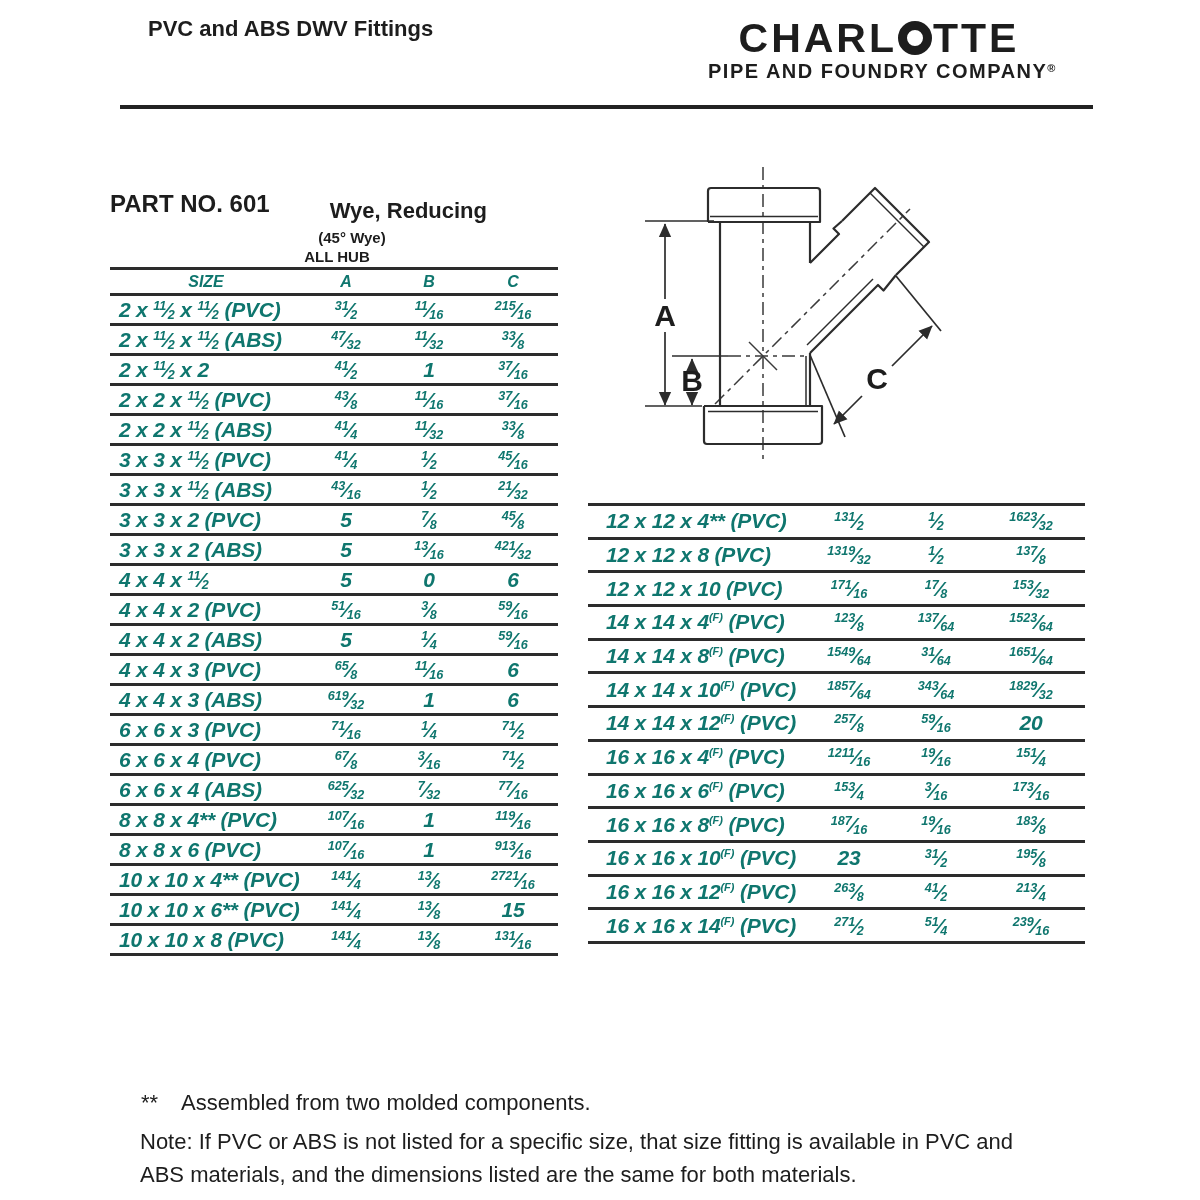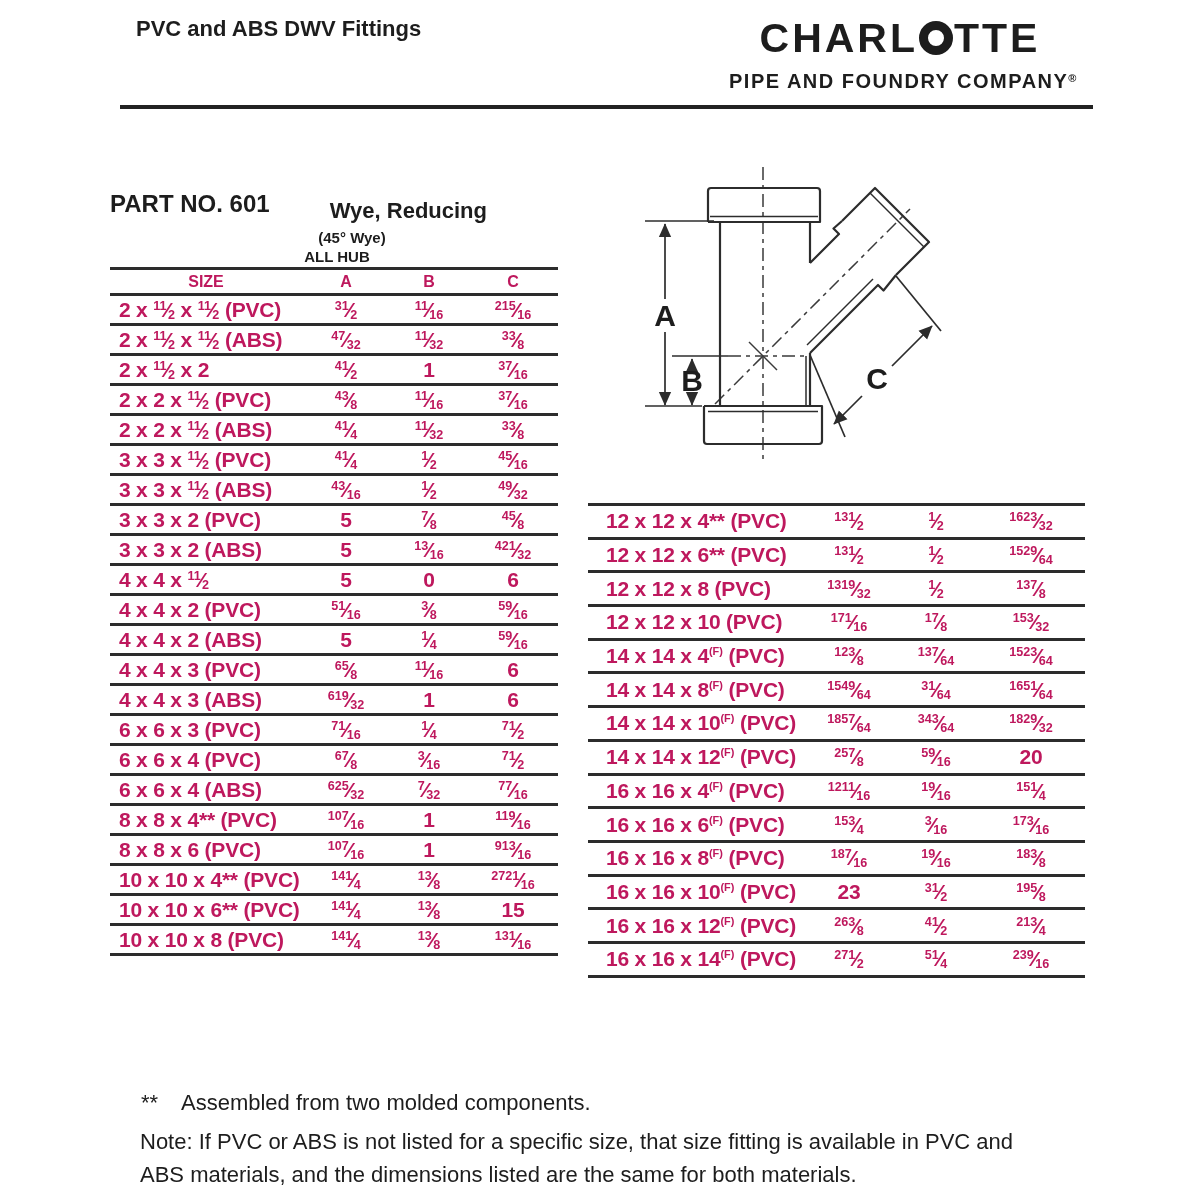--- a/index.html
+++ b/index.html
@@ -7,39 +7,39 @@
   body {
     position:relative;
     background:#ffffff;
     font-family:"Liberation Sans", sans-serif;
     color:#1d1d1d;
     overflow:hidden;
   }
   .abs { position:absolute; }
 
   
-  .doc-title { left:136px; top:16px; font-size:22px; font-weight:bold; letter-spacing:0; }
-  .brand { left:729px; top:18px; width:342px; text-align:center; }
+  .doc-title { left:148px; top:16px; font-size:22px; font-weight:bold; letter-spacing:0; }
+  .brand { left:708px; top:18px; width:342px; text-align:center; }
   .brand-line { font-size:41px; font-weight:bold; letter-spacing:3px; line-height:40px; white-space:nowrap; }
   .brand-o {
     display:inline-block; width:34px; height:34px; border:9px solid #1d1d1d;
     border-radius:50%; vertical-align:-3px; margin:0 1px;
   }
-  .brand-sub { margin-top:12px; font-size:20px; font-weight:bold; letter-spacing:1.5px; white-space:nowrap; }
+  .brand-sub { margin-top:2px; font-size:20px; font-weight:bold; letter-spacing:1.5px; white-space:nowrap; }
   .brand-sub sup { font-size:55%; vertical-align:0.55em; }
   .rule { left:120px; top:105px; width:973px; height:4px; background:#222; }
 
   
   .part-no { left:110px; top:166px; font-size:24px; font-weight:bold;margin-top:24px; }
   .part-name { left:187px; top:198px; width:300px; text-align:right; font-size:22px; font-weight:bold; }
   .part-style { left:202px; top:229px; width:300px; text-align:center; font-size:15px; font-weight:bold; }
   .part-conn  { left:187px; top:248px; width:300px; text-align:center; font-size:15px; font-weight:bold; }
 
   
-  table.dims { border-collapse:collapse; table-layout:fixed; font-weight:bold; color:#be185d; }
+  table.dims { border-collapse:collapse; table-layout:fixed; font-weight:bold; color:#0f766e;font-style:italic; }
   table.dims { border-top:3px solid #2c2c2c; }
   .dims th { border-bottom:3px solid #2c2c2c; font-size:16px; font-weight:bold; padding:3px 0 2px; text-align:center; }
   .dims td { border-bottom:3px solid #2c2c2c; text-align:center; letter-spacing:-0.2px; white-space:nowrap; overflow:hidden; }
   .dims td:first-child { text-align:left; }
 
   .left-table  { left:110px; top:267px; width:448px; font-size:21px; }
   .left-table  td { height:30px; }
   .left-table  td:first-child { padding-left:9px; }
   .left-table  th:first-child { text-align:center; }
 
@@ -127,21 +127,21 @@
       <tr>
         <td>3 x 3 x <sup>11</sup><span class="sl">⁄</span><sub>2</sub> (PVC)</td>
         <td><sup>41</sup><span class="sl">⁄</span><sub>4</sub></td>
         <td><sup>1</sup><span class="sl">⁄</span><sub>2</sub></td>
         <td><sup>45</sup><span class="sl">⁄</span><sub>16</sub></td>
       </tr>
       <tr>
         <td>3 x 3 x <sup>11</sup><span class="sl">⁄</span><sub>2</sub> (ABS)</td>
         <td><sup>43</sup><span class="sl">⁄</span><sub>16</sub></td>
         <td><sup>1</sup><span class="sl">⁄</span><sub>2</sub></td>
-        <td><sup>49</sup><span class="sl">⁄</span><sub>32</sub></td>
+        <td><sup>21</sup><span class="sl">⁄</span><sub>32</sub></td>
       </tr>
       <tr>
         <td>3 x 3 x 2 (PVC)</td>
         <td>5</td>
         <td><sup>7</sup><span class="sl">⁄</span><sub>8</sub></td>
         <td><sup>45</sup><span class="sl">⁄</span><sub>8</sub></td>
       </tr>
       <tr>
         <td>3 x 3 x 2 (ABS)</td>
         <td>5</td>
@@ -235,26 +235,20 @@
       <col style="width:92px">
       <col style="width:82px">
       <col style="width:108px">
     </colgroup>
   <tbody>
       <tr>
         <td>12 x 12 x 4** (PVC)</td>
         <td><sup>131</sup><span class="sl">⁄</span><sub>2</sub></td>
         <td><sup>1</sup><span class="sl">⁄</span><sub>2</sub></td>
         <td><sup>1623</sup><span class="sl">⁄</span><sub>32</sub></td>
-      </tr>
-      <tr>
-        <td>12 x 12 x 6** (PVC)</td>
-        <td><sup>131</sup><span class="sl">⁄</span><sub>2</sub></td>
-        <td><sup>1</sup><span class="sl">⁄</span><sub>2</sub></td>
-        <td><sup>1529</sup><span class="sl">⁄</span><sub>64</sub></td>
       </tr>
       <tr>
         <td>12 x 12 x 8 (PVC)</td>
         <td><sup>1319</sup><span class="sl">⁄</span><sub>32</sub></td>
         <td><sup>1</sup><span class="sl">⁄</span><sub>2</sub></td>
         <td><sup>137</sup><span class="sl">⁄</span><sub>8</sub></td>
       </tr>
       <tr>
         <td>12 x 12 x 10 (PVC)</td>
         <td><sup>171</sup><span class="sl">⁄</span><sub>16</sub></td>

